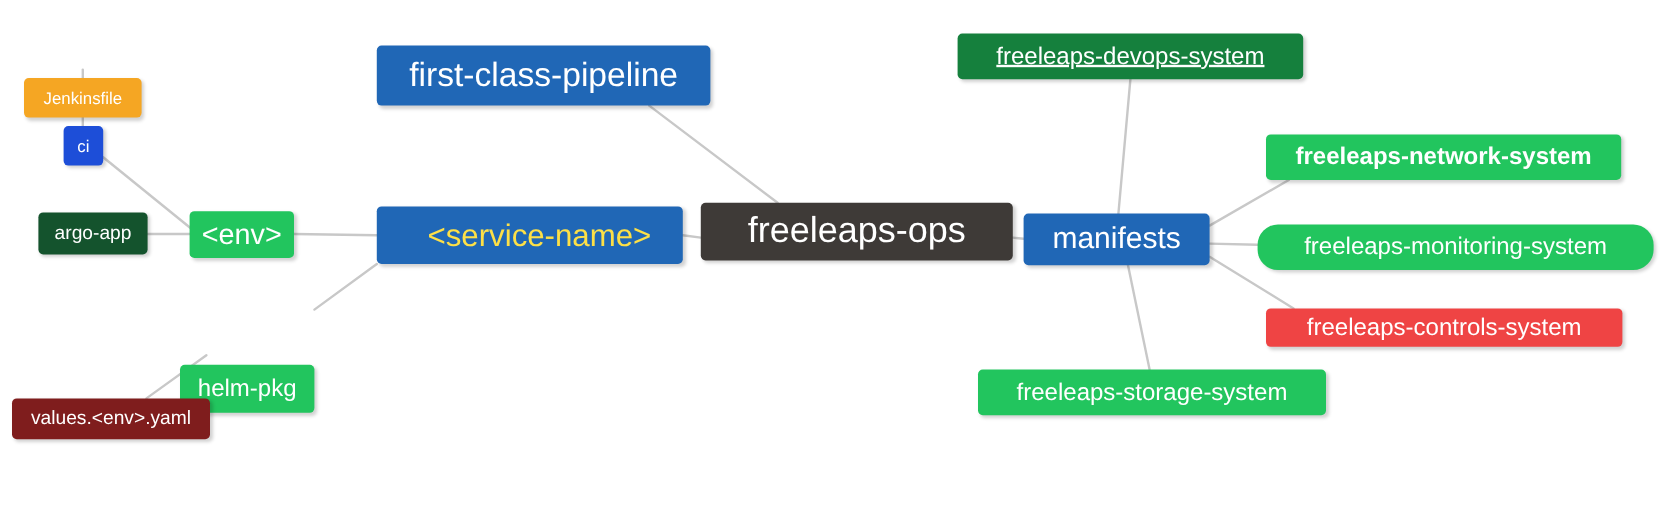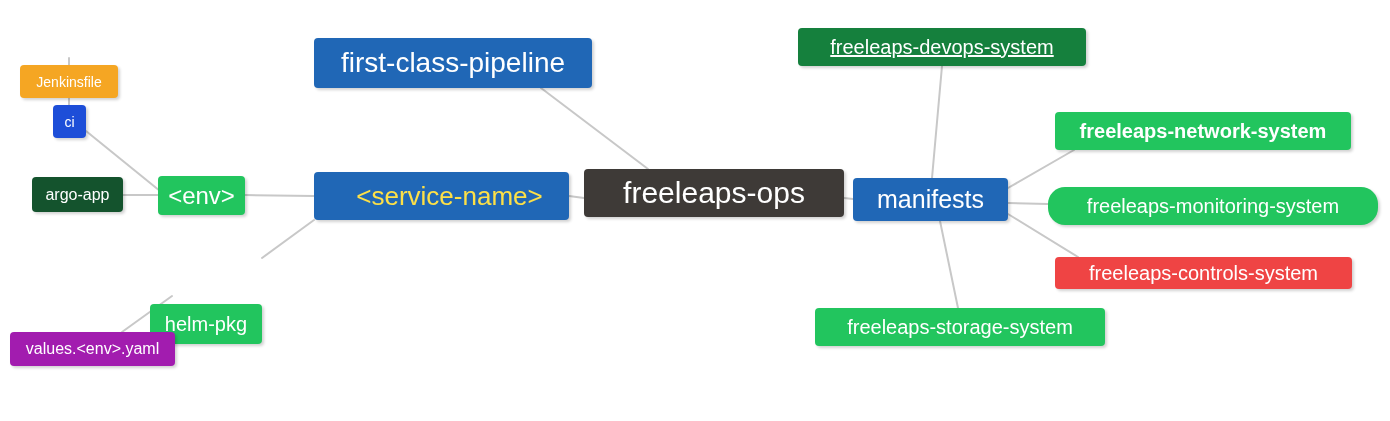--- a/index.html
+++ b/index.html
@@ -72,21 +72,21 @@
       </div>
       <div class="node" style="left: 32px; top: 177px; width: 91px; height: 35px; background: #14532d; font-size: 16px; color: rgb(255, 255, 255);">
         <span class="node-label">argo-app</span>
       </div>
       <div class="node" style="left: 158px; top: 176px; width: 87px; height: 39px; background: rgb(34, 197, 94); font-size: 24px; color: rgb(255, 255, 255);">
         <span class="node-label">&lt;env&gt;</span>
       </div>
       <div class="node" style="left: 150px; top: 256px; width: 112px; height: 40px; background: rgb(34, 197, 94); font-size: 20px; color: rgb(255, 255, 255); margin-top: 48px;">
         <span class="node-label">helm-pkg</span>
       </div>
-      <div class="node" style="left: 10px; top: 332px; width: 165px; height: 34px; background: #a21caf; font-size: 16px; color: rgb(255, 255, 255);">
+      <div class="node" style="left: 10px; top: 332px; width: 165px; height: 34px; background: #7f1d1d; font-size: 16px; color: rgb(255, 255, 255);">
         <span class="node-label">values.&lt;env&gt;.yaml</span>
       </div>
       <div class="node" style="left: 314px; top: 38px; width: 278px; height: 50px; background: rgb(32, 103, 182); font-size: 28px; color: rgb(255, 255, 255);">
         <span class="node-label">first-class-pipeline</span>
       </div>
       <div class="node" style="left: 314px; top: 172px; width: 255px; height: 48px; background: rgb(32, 103, 182); font-size: 26px; color: #fde047; padding-left: 26px;">
         <span class="node-label">&lt;service-name&gt;</span>
       </div>
       <div class="node" style="left: 584px; top: 169px; width: 260px; height: 48px; background: rgb(62, 58, 55); font-size: 30px; color: rgb(255, 255, 255);">
         <span class="node-label">freeleaps-ops</span>

